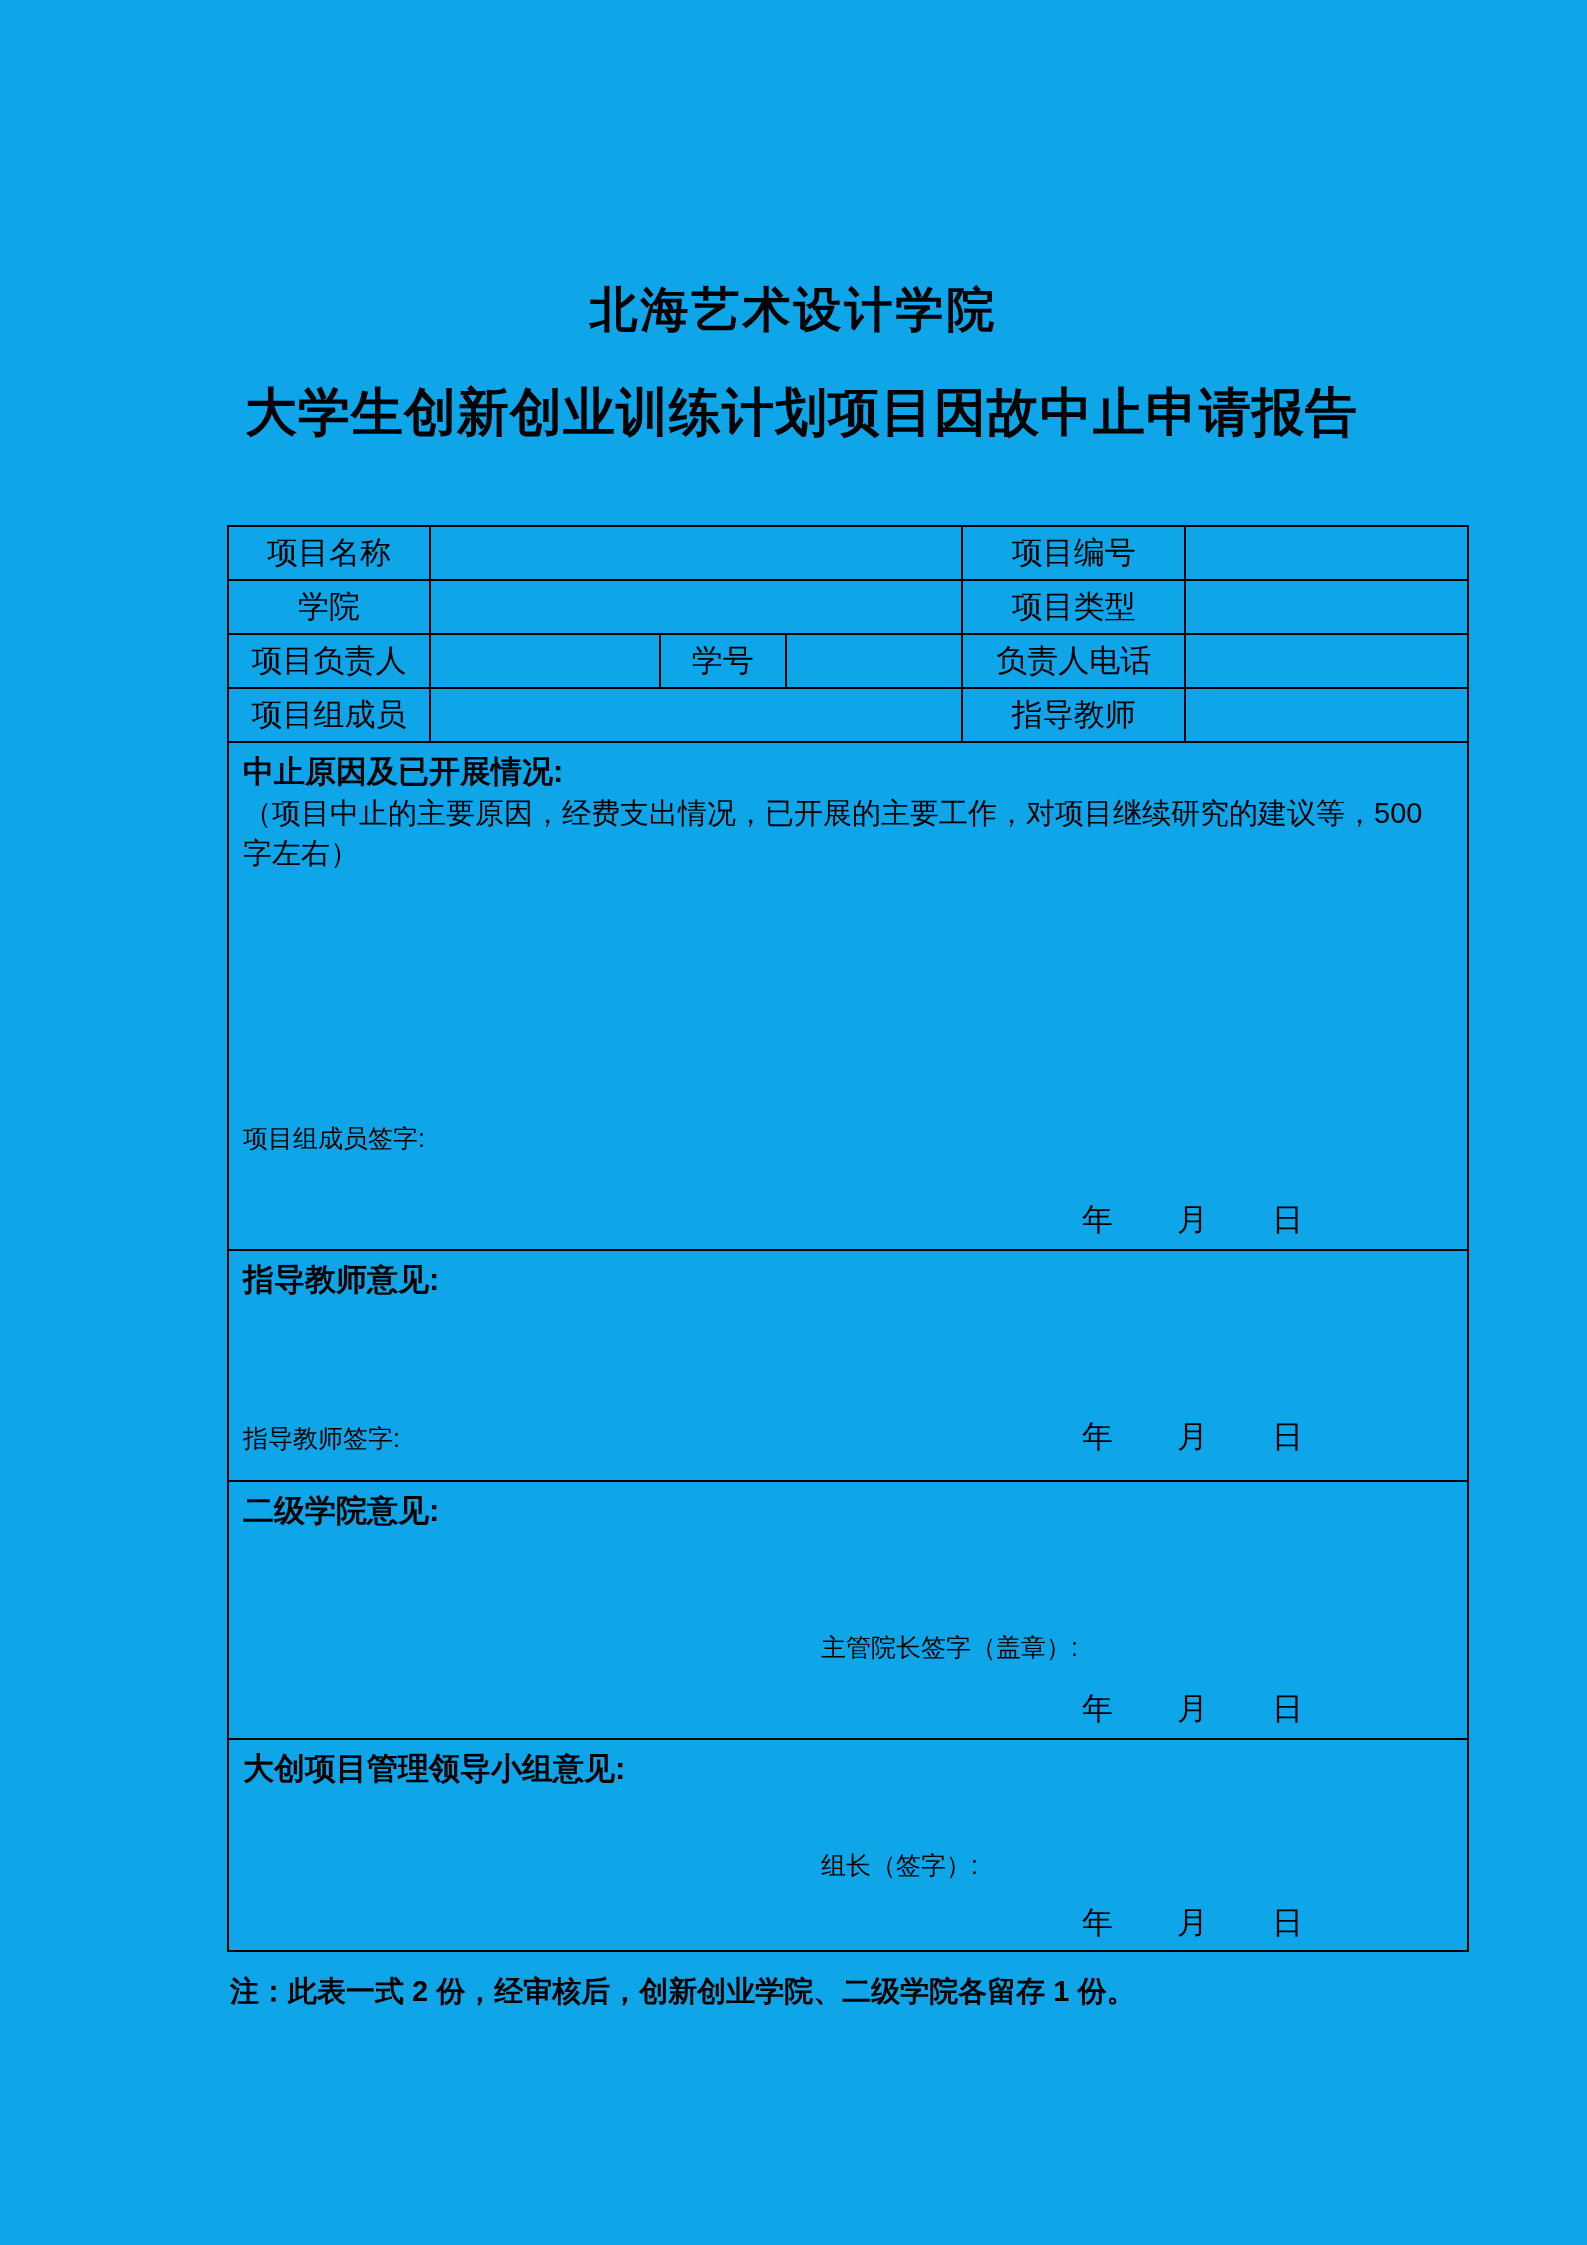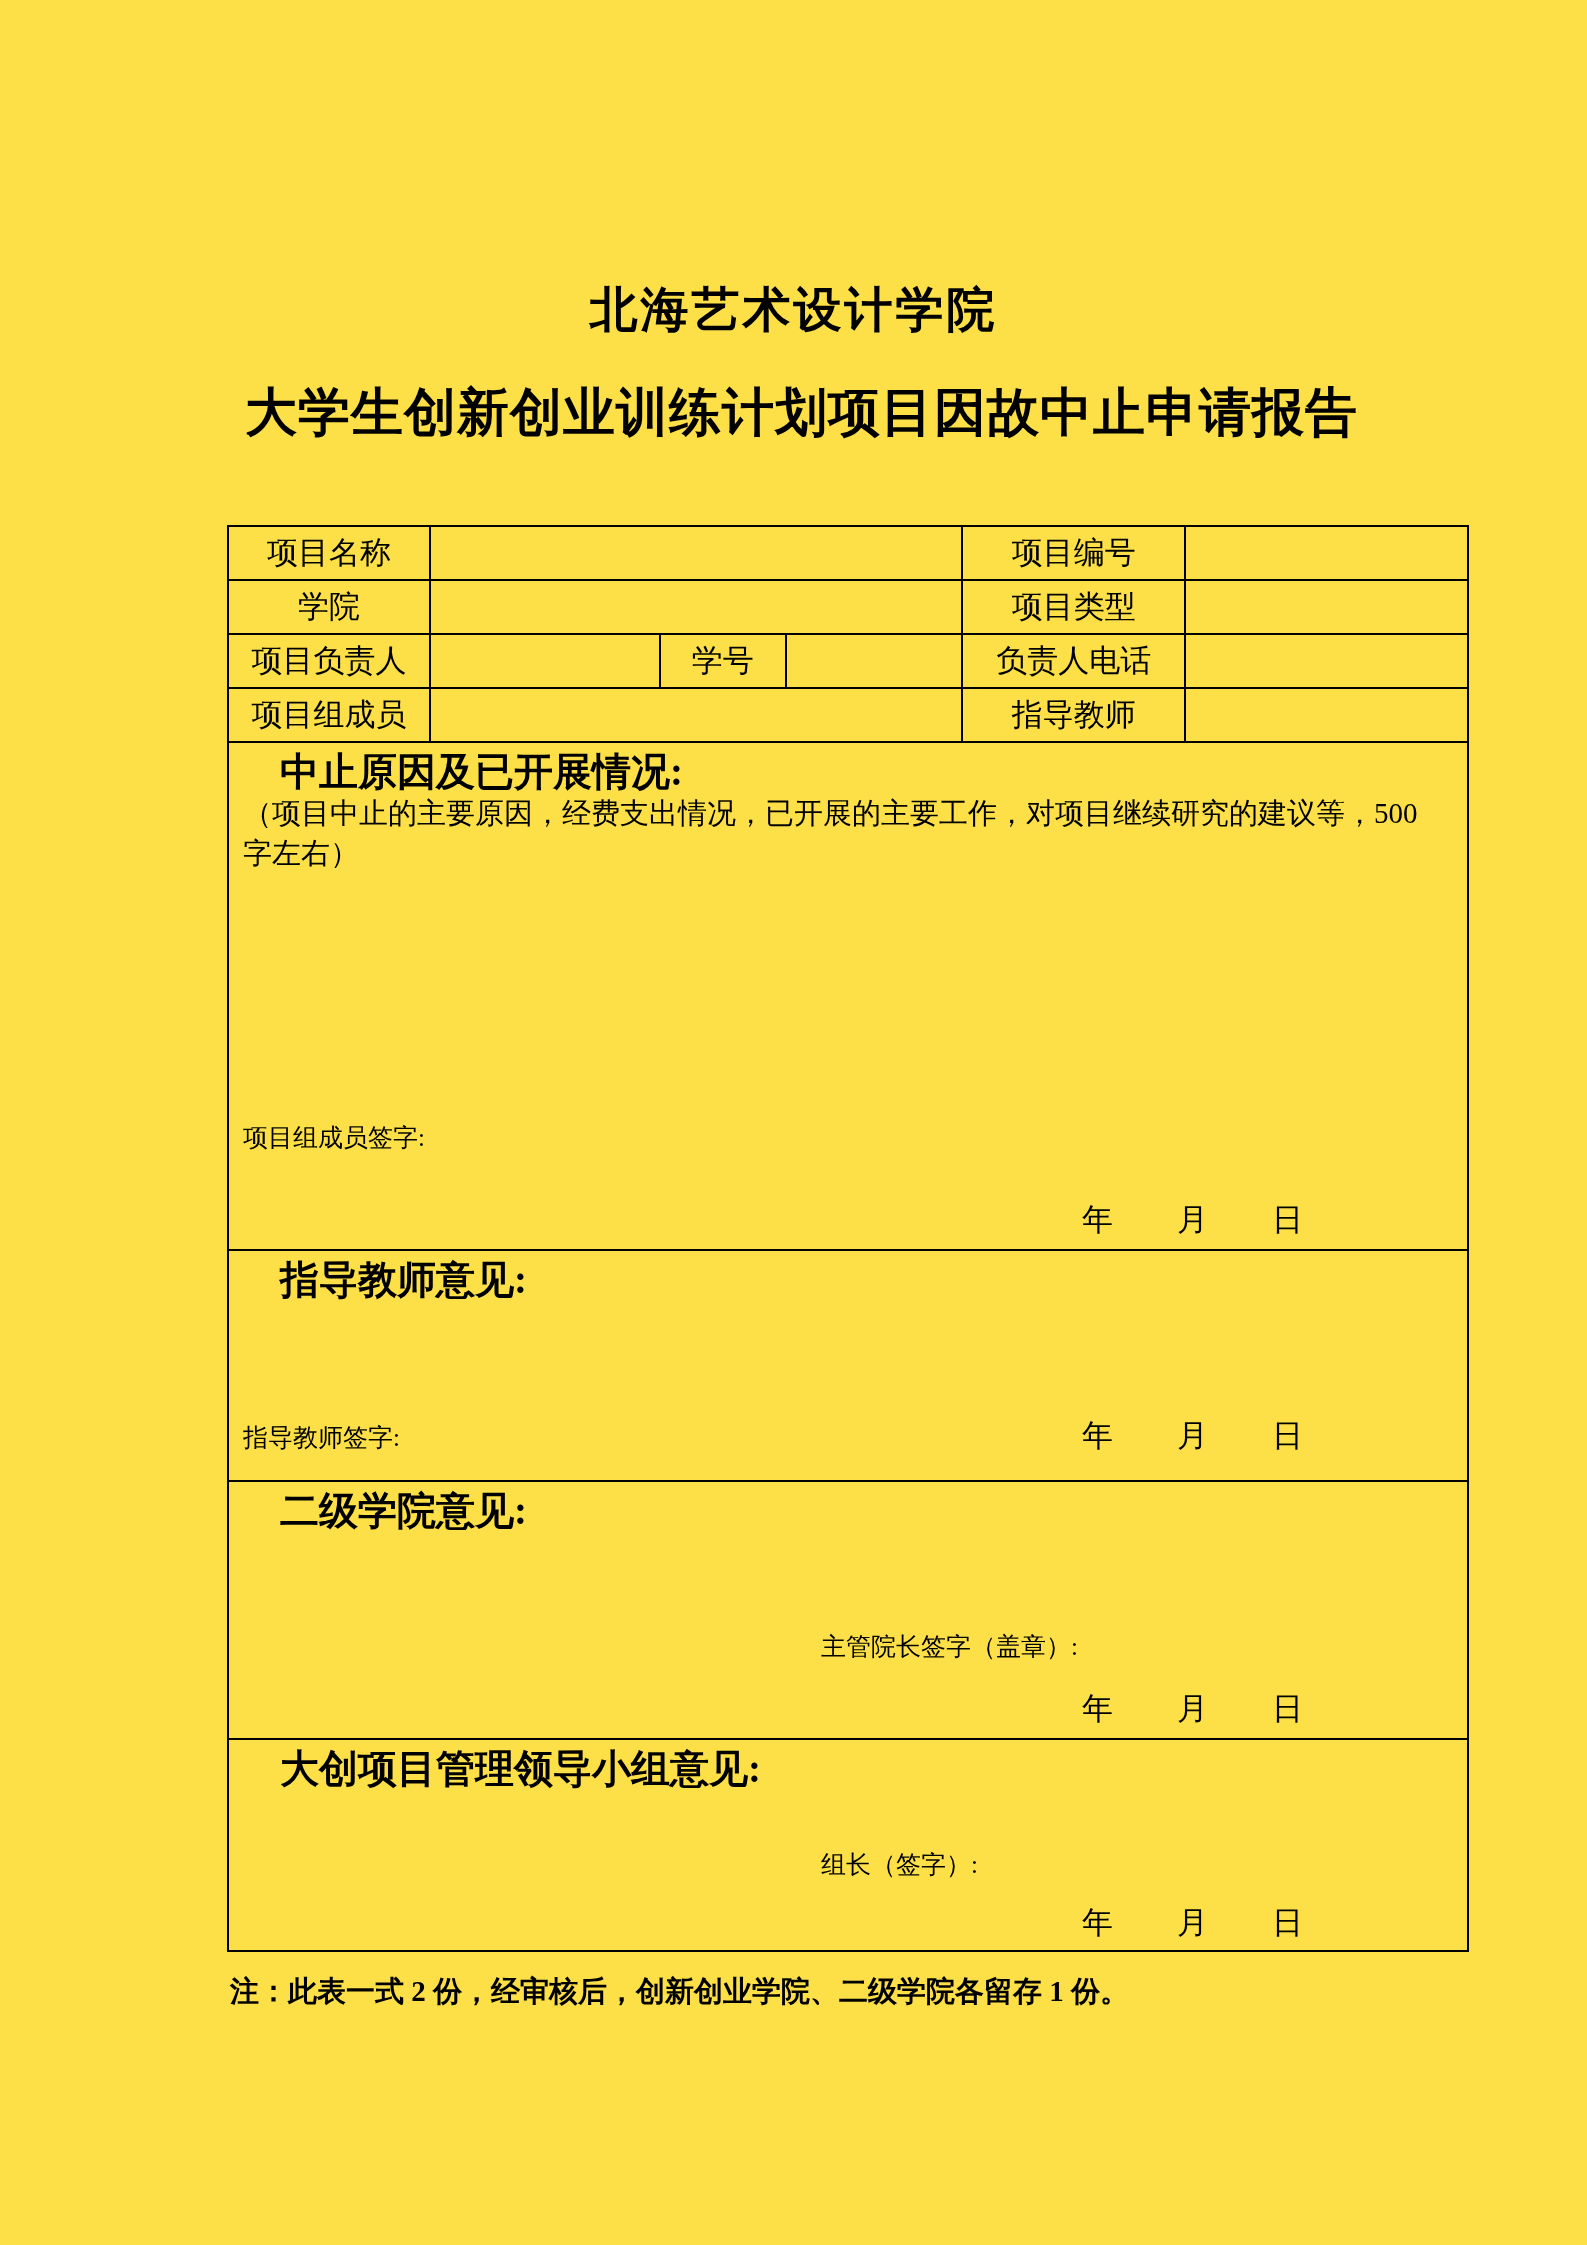--- a/index.html
+++ b/index.html
@@ -4,23 +4,23 @@
 <style>
   html, body {
     margin: 0;
     padding: 0;
     background: #ffffff;
   }
   .page {
     position: relative;
     width: 1587px;
     height: 2245px;
-    background: #fde047;
+    background: #0ea5e9;
     color: #000000;
-    font-family: Liberation Serif, serif;
+    font-family: Liberation Sans, sans-serif;
     overflow: hidden;
   }
   .title-institution {
     position: absolute;
     top: 278px;
     left: 0;
     width: 100%;
     text-align: center;
     font-size: 48px;
     font-weight: bold;
@@ -67,24 +67,23 @@
     flex-direction: column;
     padding: 0 14px;
     box-sizing: border-box;
   }
   .sec-a { height: 506px; }
   .sec-b { height: 229px; }
   .sec-c { height: 256px; }
   .sec-d { height: 210px; }
   .sec-heading {
     font-weight: bold;
-    font-size: 39px;
+    font-size: 31px;
     margin-top: 8px;
     line-height: 42px;
-    margin-left: 37px;
   }
   .sec-note {
     font-size: 29px;
     line-height: 40px;
   }
   .spacer { flex: 1 1 auto; }
   .sig-label {
     font-size: 25px;
     line-height: 38px;
   }

